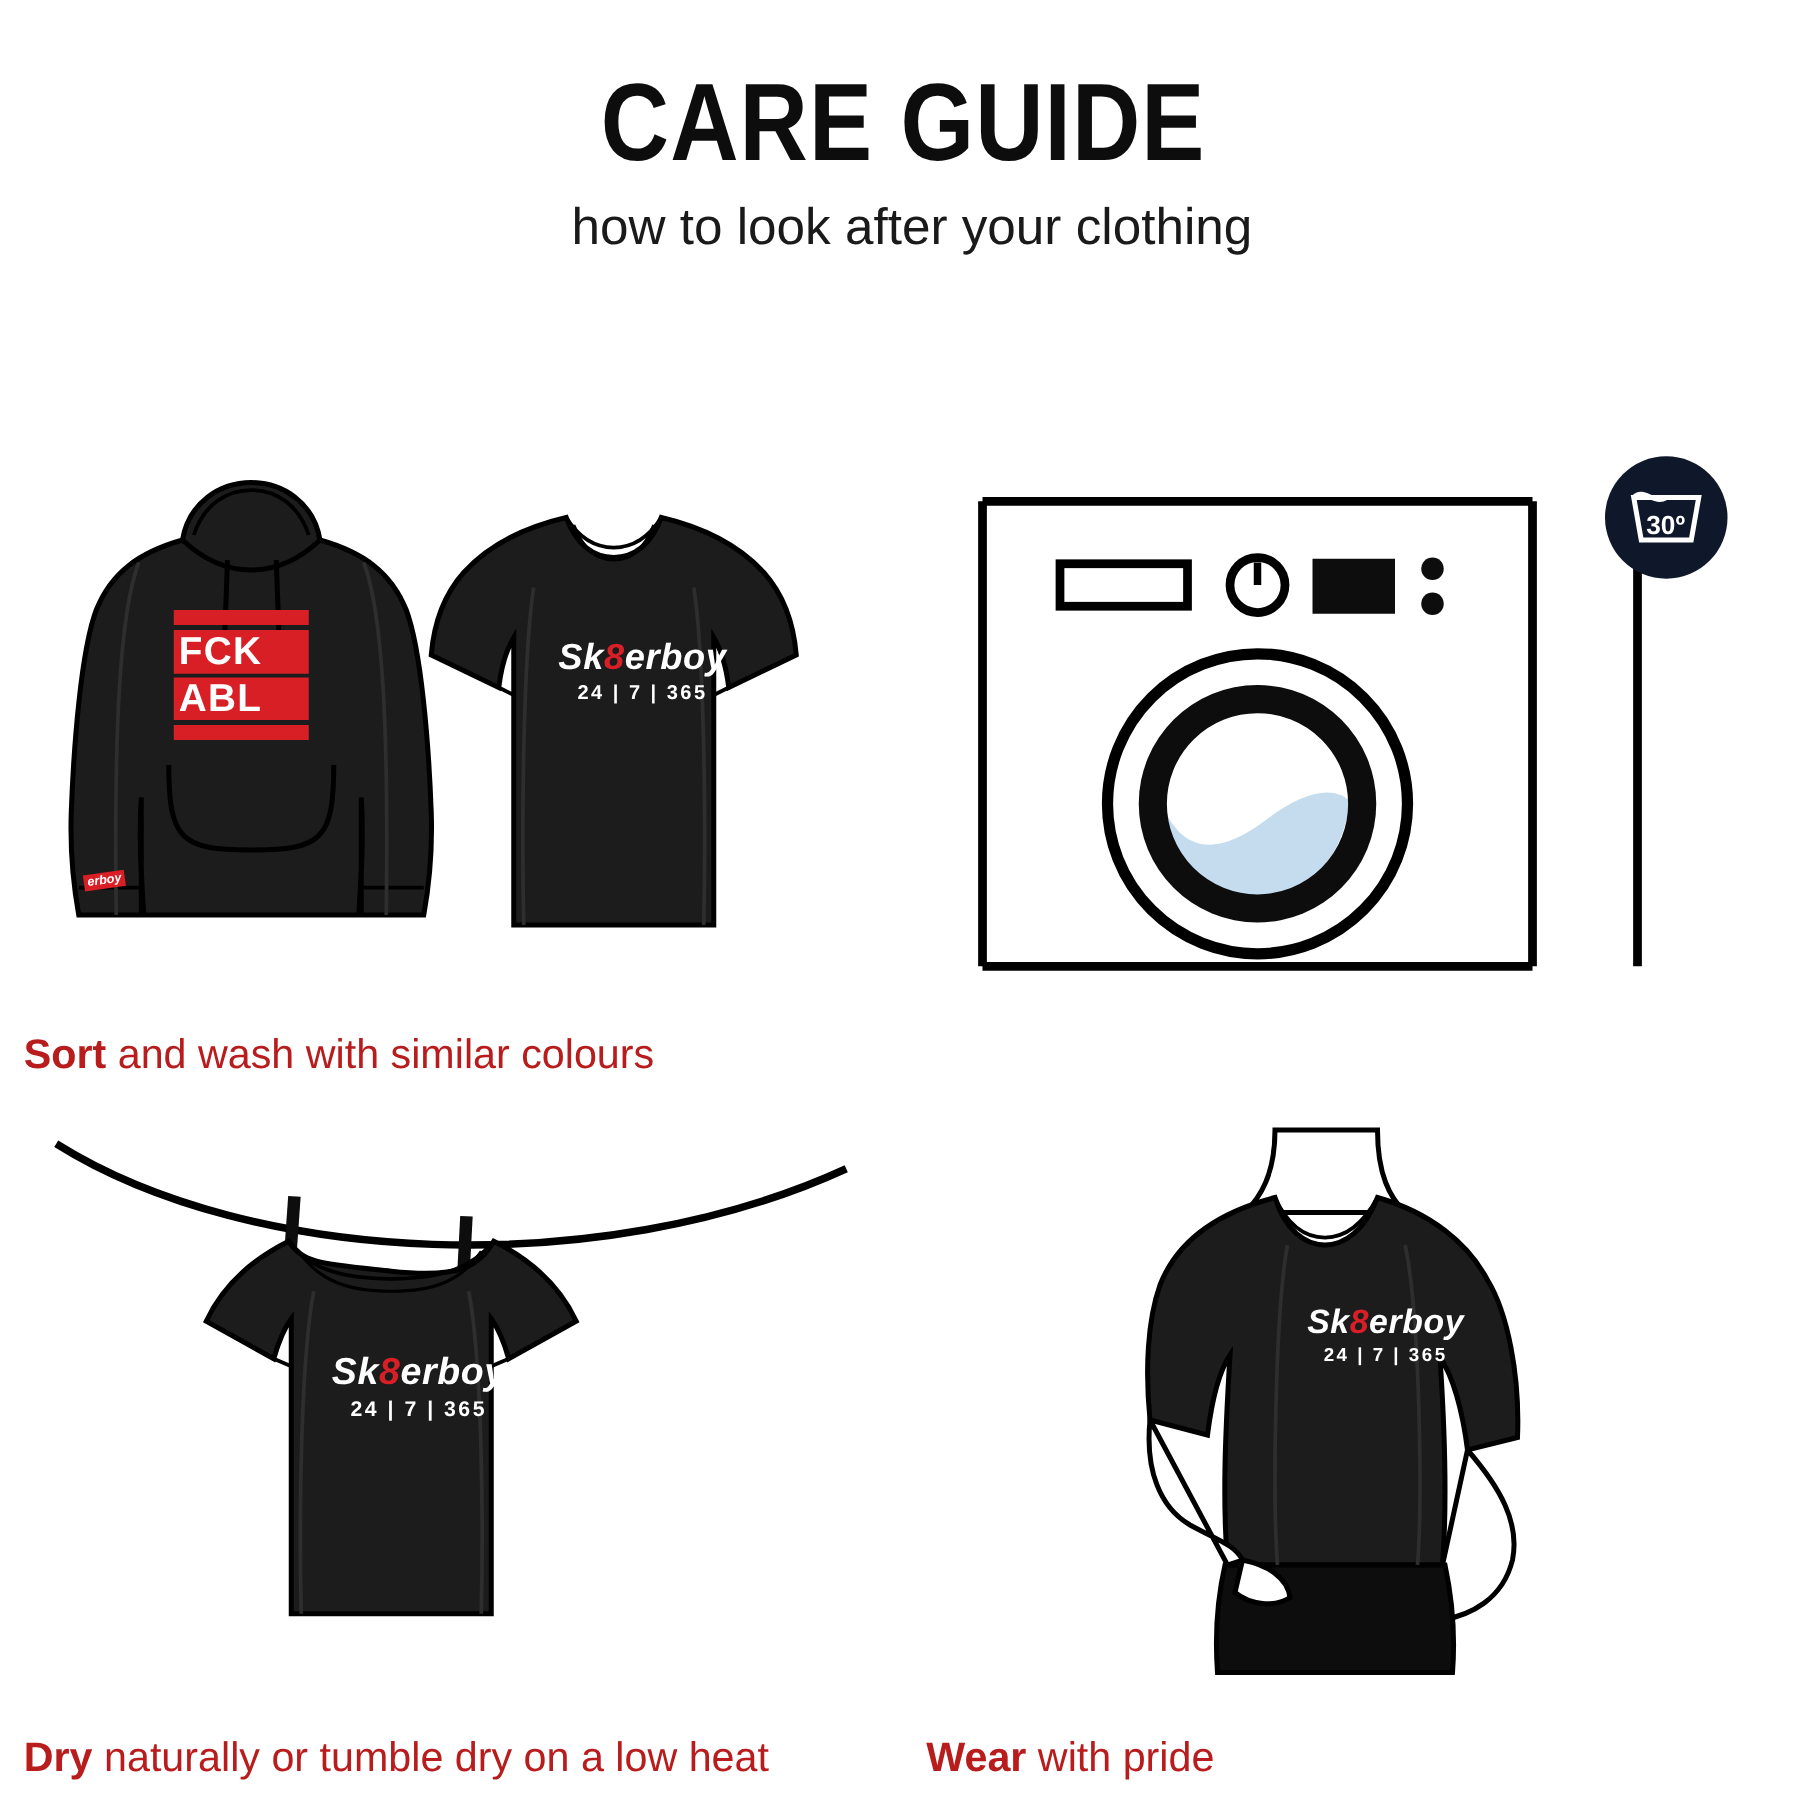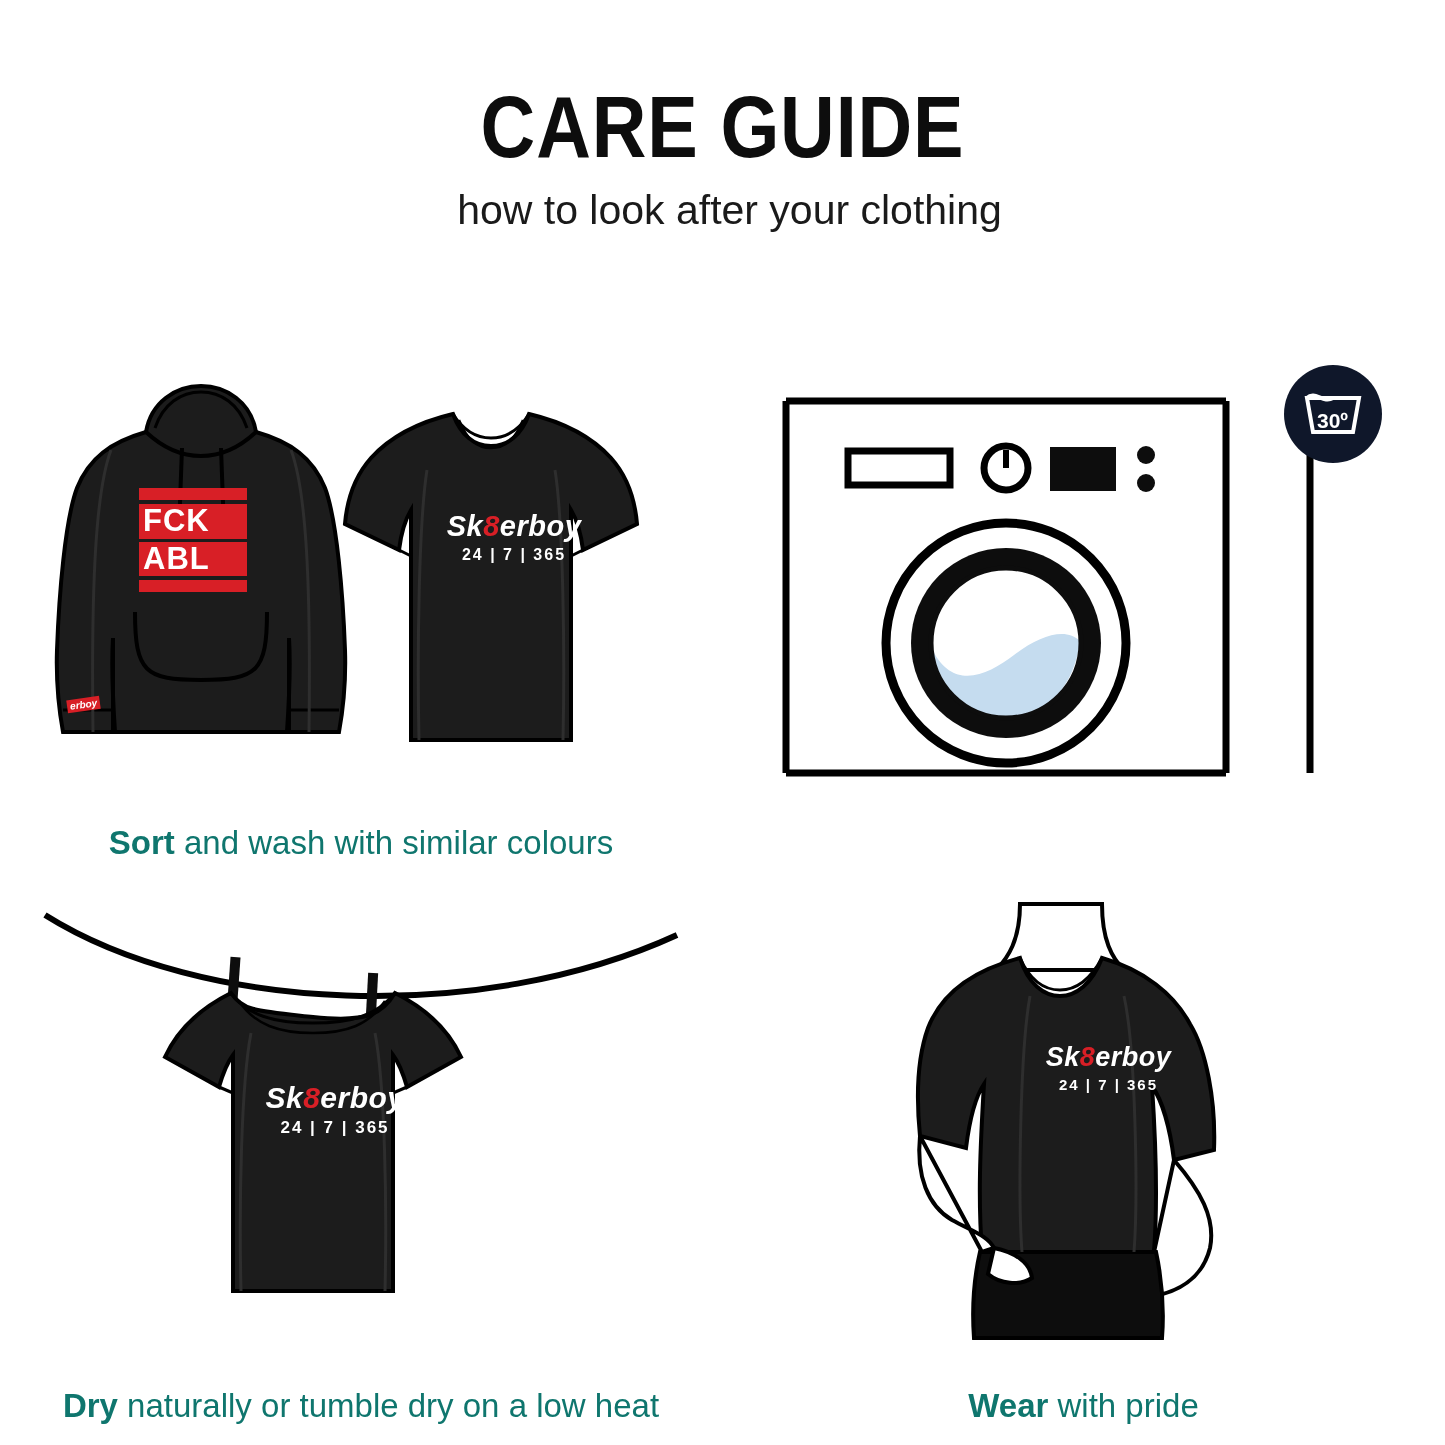--- a/index.html
+++ b/index.html
@@ -16,21 +16,21 @@
     position: relative;
   }
   .page {
     width: 1445px;
     height: 1445px;
     position: relative;
   }
   
   .header {
     text-align: center;
-    padding-top: 85px;
+    padding-top: 56px;
   }
   .title {
     font-family: "Liberation Sans", sans-serif;
     font-weight: bold;
     font-size: 88px;
     letter-spacing: 1px;
     line-height: 0.95;
     transform: scaleX(0.86);
     margin: 0;
     color: #0d0d0d;
@@ -56,23 +56,24 @@
   }
   .art {
     position: relative;
     height: 470px;
   }
   .caption {
     position: absolute;
     bottom: 38px;
     left: 0;
     width: 100%;
-    text-align: center;
+    text-align: left;
     font-size: 33px;
-    color: #0f766e;
+    color: #b91c1c;
+    padding-left: 19px;
   }
   .caption b { font-weight: bold; }
 
   
   .garments {
     position: absolute;
     left: 50%;
     top: 50px;
     transform: translateX(-50%);
     width: 620px;

